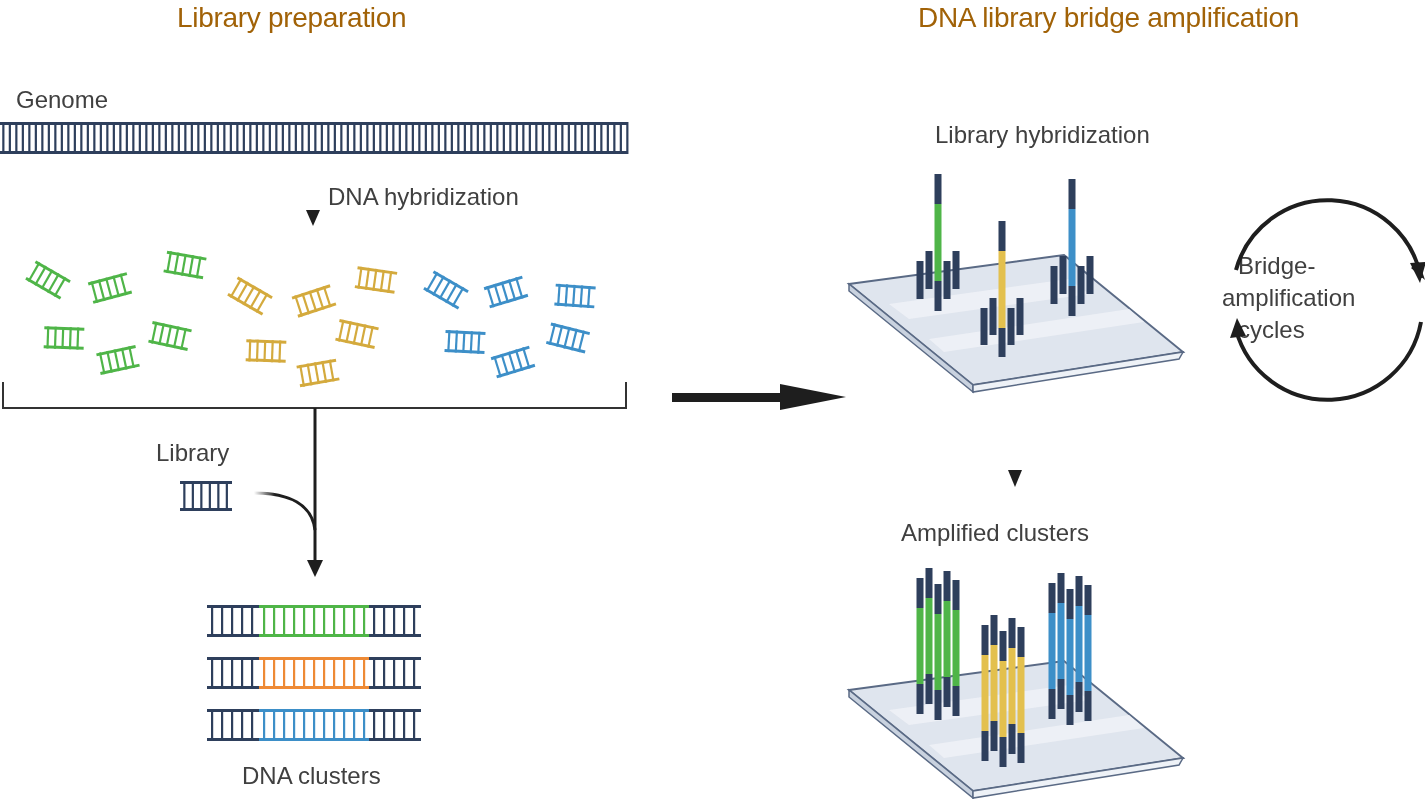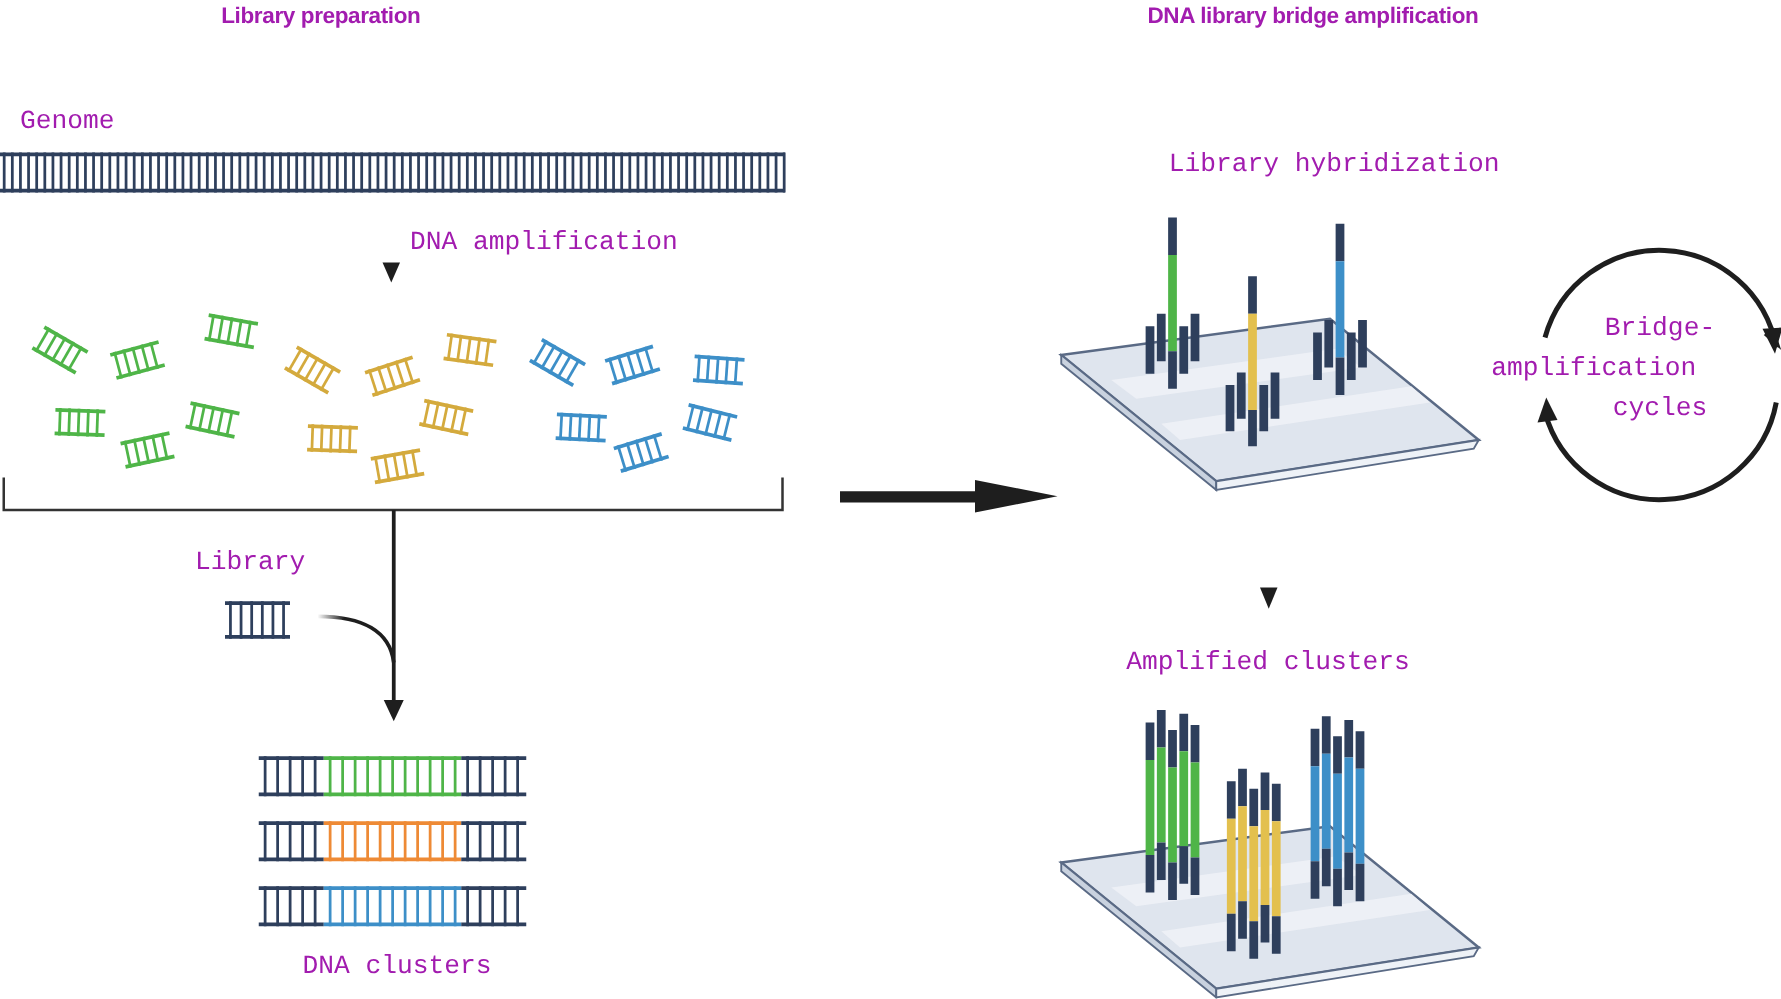--- a/index.html
+++ b/index.html
@@ -1,37 +1,37 @@
 <!DOCTYPE html>
 <html><head>
 <meta charset="utf-8">
 <style>
   html, body { margin:0; padding:0; background:#ffffff; }
   body { width:1425px; height:799px; position:relative; overflow:hidden;
          font-family:"Liberation Sans", sans-serif; color:#222; }
   .txt { position:absolute; white-space:nowrap; }
-  .heading { font-weight:bold; font-size:18px; color:#a21caf; letter-spacing:-0.3px; }
-  .label { font-size:21px; color:#a21caf;font-family:Liberation Mono, monospace; }
-  .center { text-align:center; }
+  .heading { font-weight:normal; font-size:28px; color:#a16207; letter-spacing:-0.3px; }
+  .label { font-size:24px; color:#404040; }
+  .center { }
   svg { position:absolute; left:0; top:0; }
 </style>
 </head>
 <body>
 
 <div class="txt heading" style="left:177px; top:2px;">Library preparation</div>
 <div class="txt heading" style="left:907px; top:2px;margin-left:11px;">DNA library bridge amplification</div>
 
 <div class="txt label" style="left:16px; top:86px;">Genome</div>
-<div class="txt label" style="left:328px; top:183px;">DNA amplification</div>
+<div class="txt label" style="left:328px; top:183px;">DNA hybridization</div>
 <div class="txt label" style="left:156px; top:439px;">Library</div>
 <div class="txt label" style="left:242px; top:762px;">DNA clusters</div>
 <div class="txt label" style="left:887px; top:121px;margin-left:48px;">Library hybridization</div>
 <div class="txt label" style="left:901px; top:519px;">Amplified clusters</div>
 <div class="txt label center" style="left:1238px; top:252px; width:180px;">Bridge-</div>
-<div class="txt label center" style="left:1185px; top:284px; width:180px;">amplification</div>
+<div class="txt label center" style="left:1222px; top:284px; width:180px;">amplification</div>
 <div class="txt label center" style="left:1238px; top:316px; width:180px;">cycles</div>
 
 <svg id="art" width="1425" height="799" viewBox="0 0 1425 799">
   <defs>
     <linearGradient id="fadeH" x1="0" x2="1" y1="0" y2="0">
       <stop offset="0" stop-color="#1e1e1e" stop-opacity="0"></stop>
       <stop offset="0.35" stop-color="#1e1e1e" stop-opacity="1"></stop>
     </linearGradient>
     <linearGradient id="fadeV" x1="0" x2="0" y1="0" y2="1">
       <stop offset="0" stop-color="#1e1e1e" stop-opacity="0.1"></stop>

